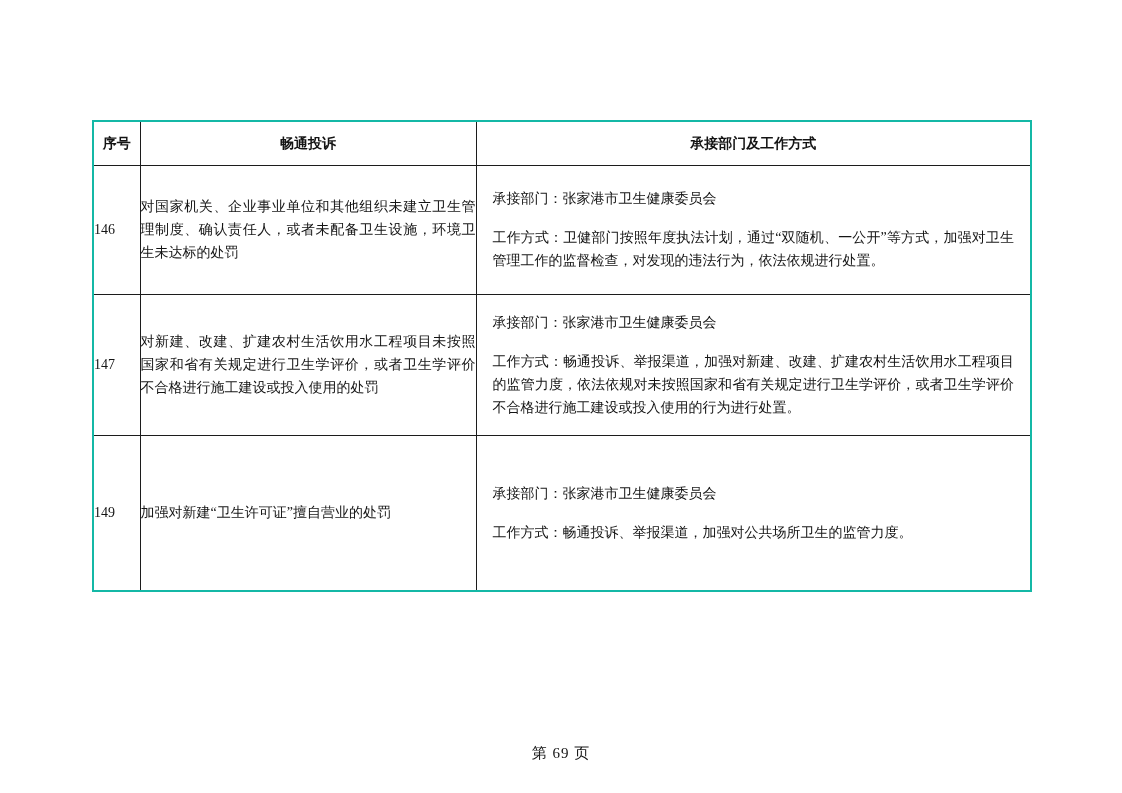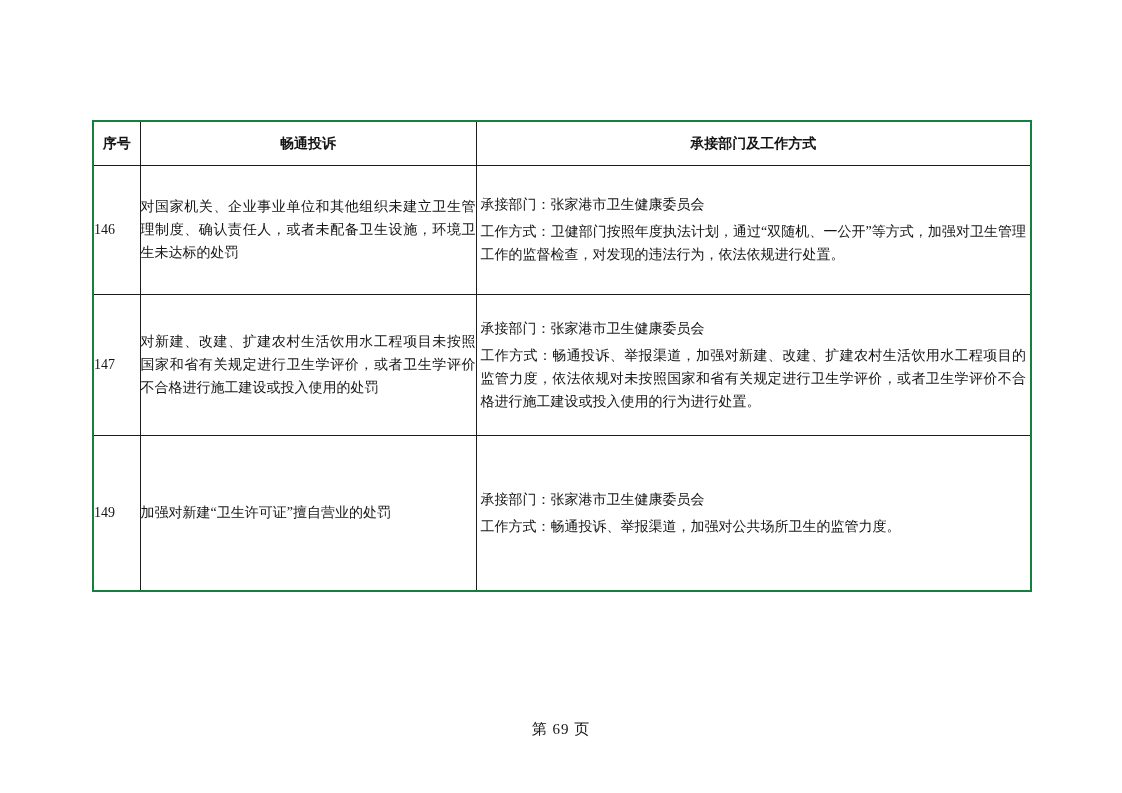--- a/index.html
+++ b/index.html
@@ -18,21 +18,21 @@
     font-family: "Liberation Serif", "DejaVu Serif", serif;
     color: #141414;
   }
   table.doc-table {
     position: absolute;
     left: 92px;
     top: 120px;
     width: 938px;
     border-collapse: collapse;
     table-layout: fixed;
-    border: 2px solid #15803d;
+    border: 2px solid #14b8a6;
   }
   table.doc-table col.c-seq  { width: 47px; }
   table.doc-table col.c-name { width: 336px; }
   table.doc-table col.c-det  { width: 555px; }
   table.doc-table th,
   table.doc-table td {
     border: 1px solid #1c1c1c;
     vertical-align: middle;
     font-size: 14px;
     line-height: 23px;
@@ -56,25 +56,25 @@
     padding: 6px 10px;
     text-align: justify;
     text-justify: inter-ideograph;
     margin-left: 11px;
   }
   td.detail-cell {
     padding: 6px 8px;
     text-align: justify;
     text-justify: inter-ideograph;
   }
-  .detail-line { margin: 4px; }
+  .detail-line { margin: 16px; }
   .page-footer {
     position: absolute;
     left: 0;
-    top: 720px;
+    top: 744px;
     width: 1122px;
     text-align: center;
     font-size: 15px;
     letter-spacing: 1px;
     color: #141414;
   }
 </style>
 </head>
 <body>
 

